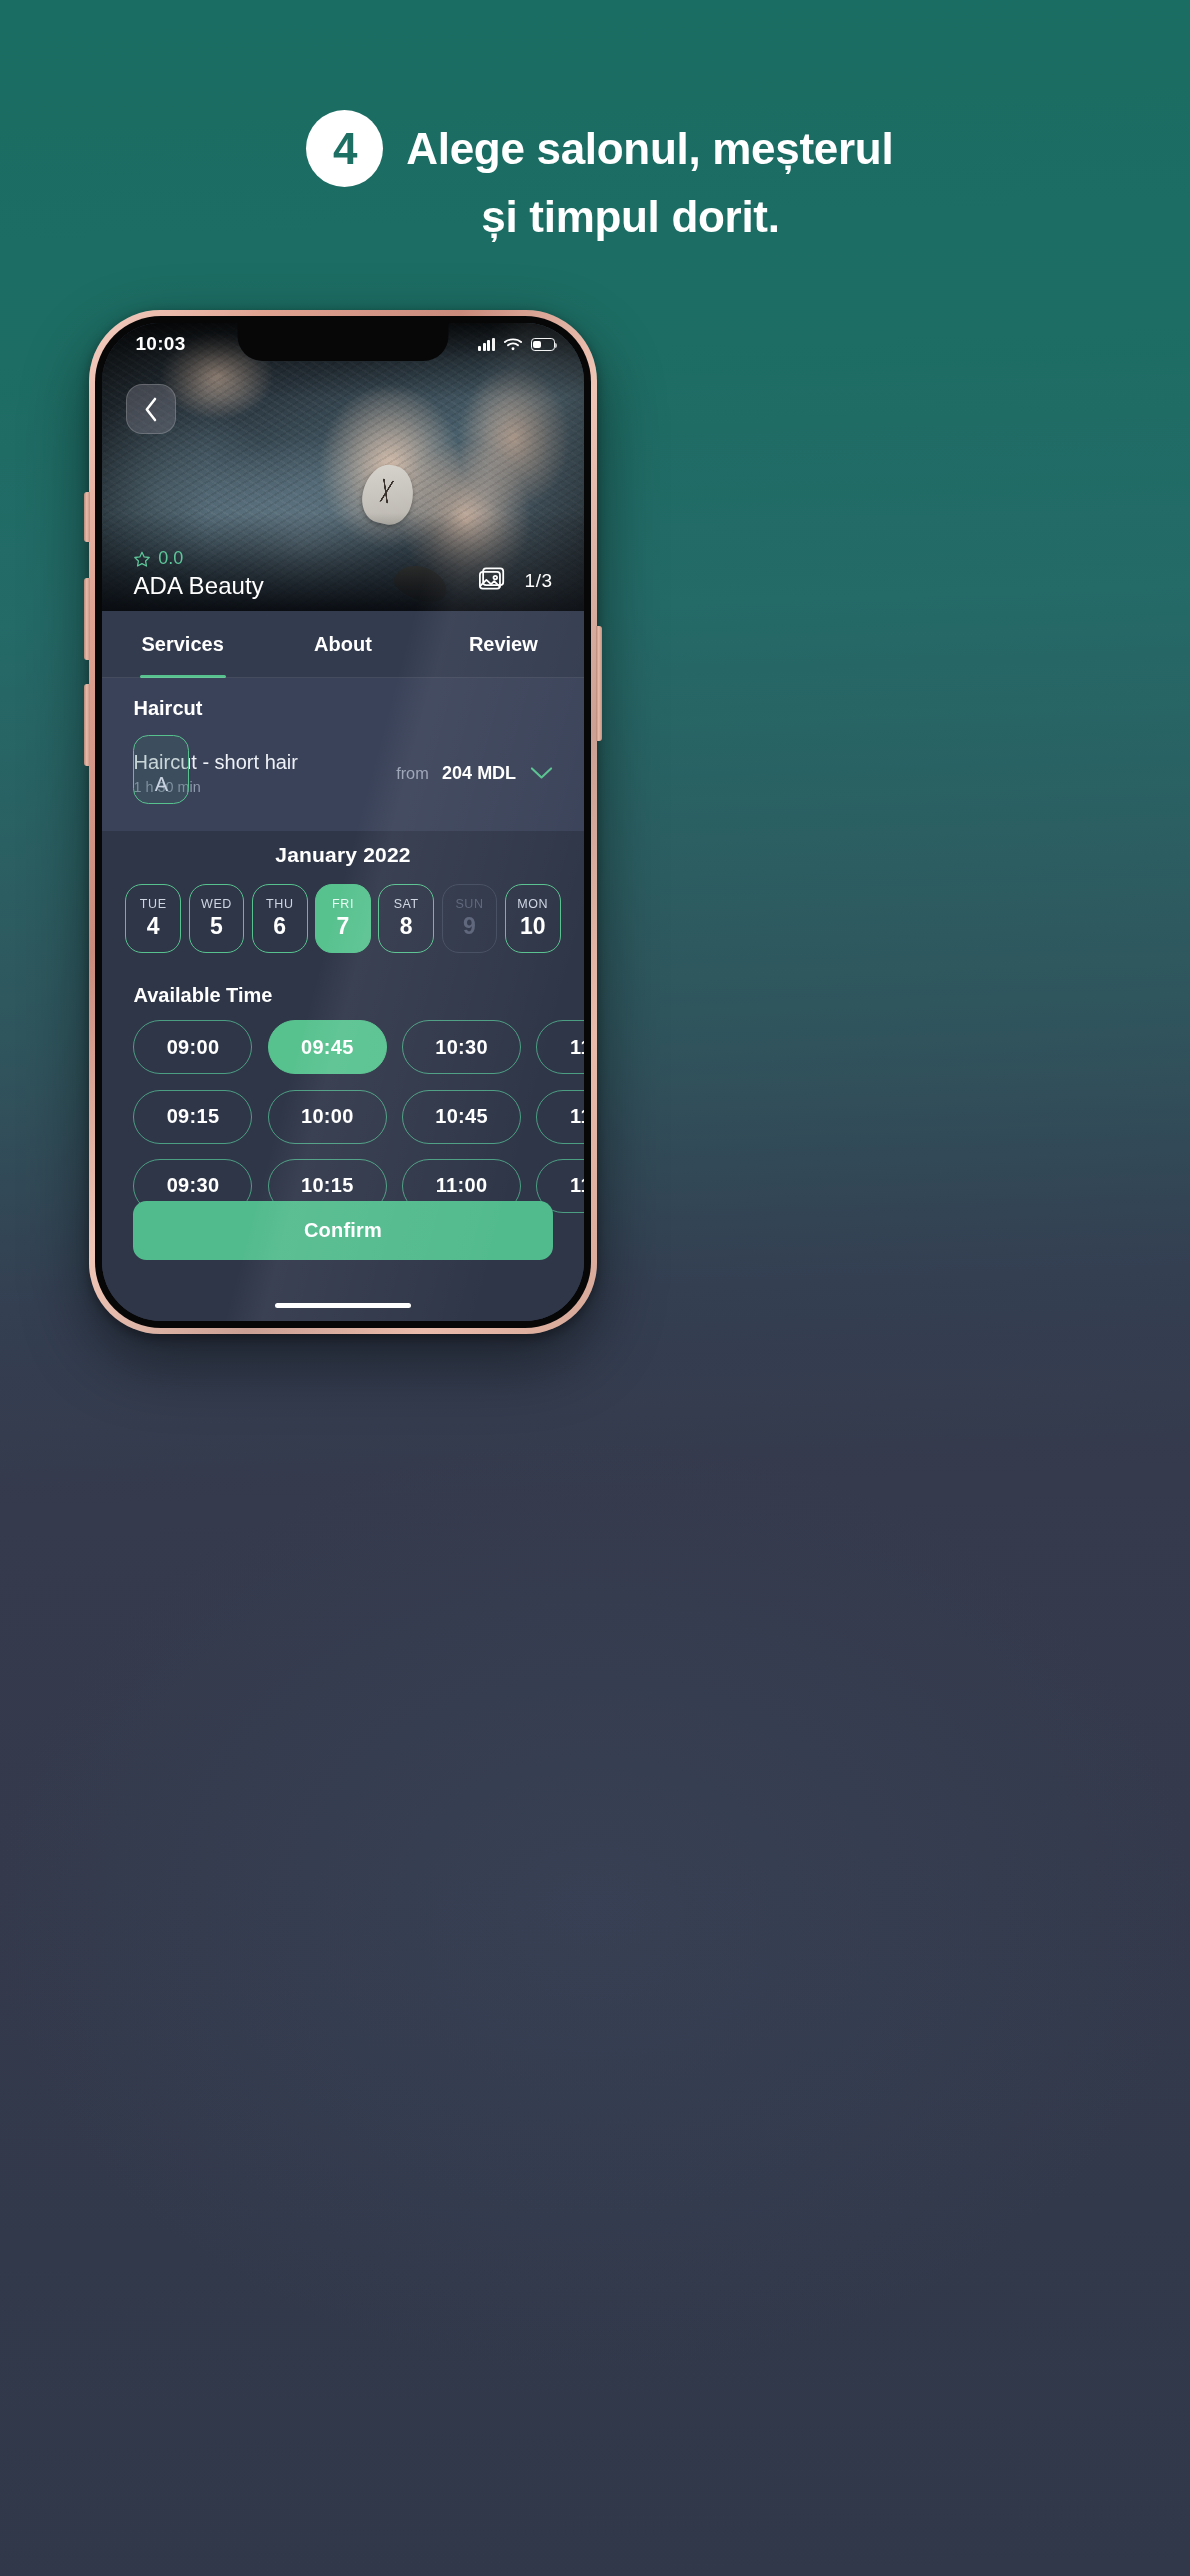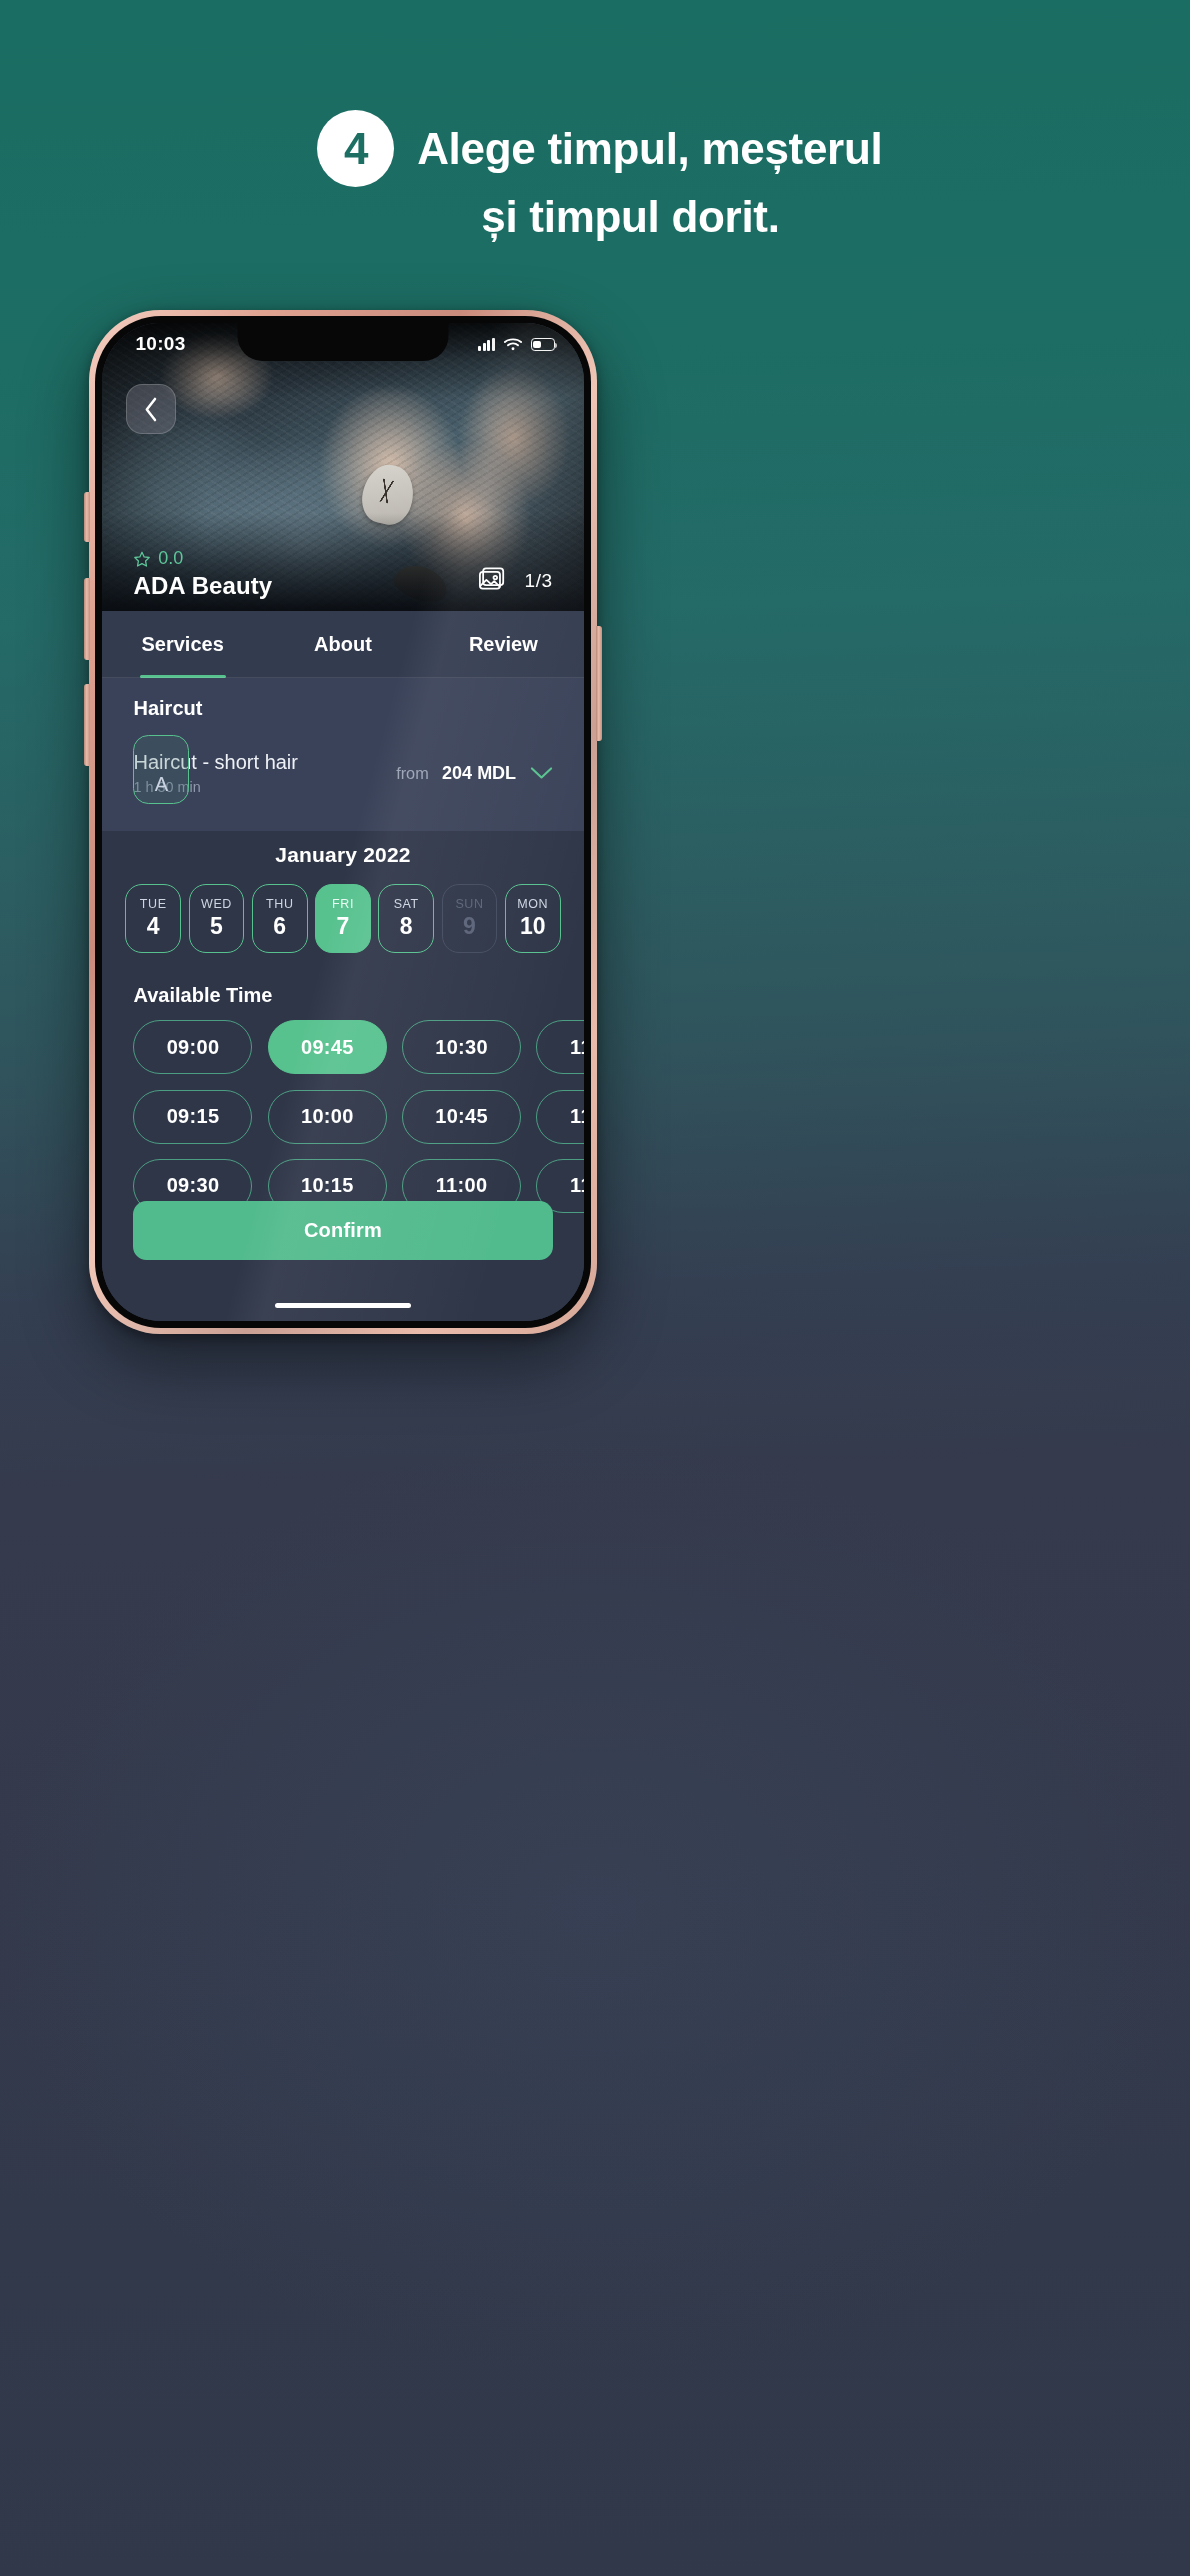--- a/index.html
+++ b/index.html
@@ -185,21 +185,21 @@
   #backbtn svg{display:block}
 
   
   #salon{
     position:absolute;left:0;right:0;bottom:0;height:88px;
     z-index:44;
     padding:0 31px 11.5px 31px;
     display:flex;align-items:flex-end;justify-content:space-between;
   }
   .rating{display:flex;align-items:center;gap:6.7px;color:#5ec79a;font-size:18px;margin-bottom:2.9px;}
-  .salon-name{color:#fff;font-size:24px;font-weight:700;letter-spacing:0.1px;}
+  .salon-name{color:#fff;font-size:24px;font-weight:400;letter-spacing:0.1px;}
   .gallery{display:flex;align-items:center;gap:19px;color:#fff;margin-bottom:5.8px;}
   .gallery .count{font-size:19px;letter-spacing:0.5px;}
 
   
   #tabs{
     position:absolute;top:288px;left:0;right:0;height:67px;
     background:#333b4f;
     display:flex;align-items:center;
     z-index:10;
   }
@@ -300,21 +300,21 @@
   }
 </style>
 </head>
 <body>
 
 <div id="bg"></div>
 
 <div id="headline">
   <div class="row1">
     <div class="badge">4</div>
-    <div class="h-line">Alege timpul, meșterul</div>
+    <div class="h-line">Alege salonul, meșterul</div>
   </div>
   <div class="h-line2">și timpul dorit.</div>
 </div>
 
 <div id="phone">
   <div class="btn-side" style="top:182px;height:50px"></div>
   <div class="btn-side" style="top:268px;height:82px"></div>
   <div class="btn-side" style="top:374px;height:82px"></div>
   <div class="btn-side r" style="top:316px;height:115px"></div>
 

